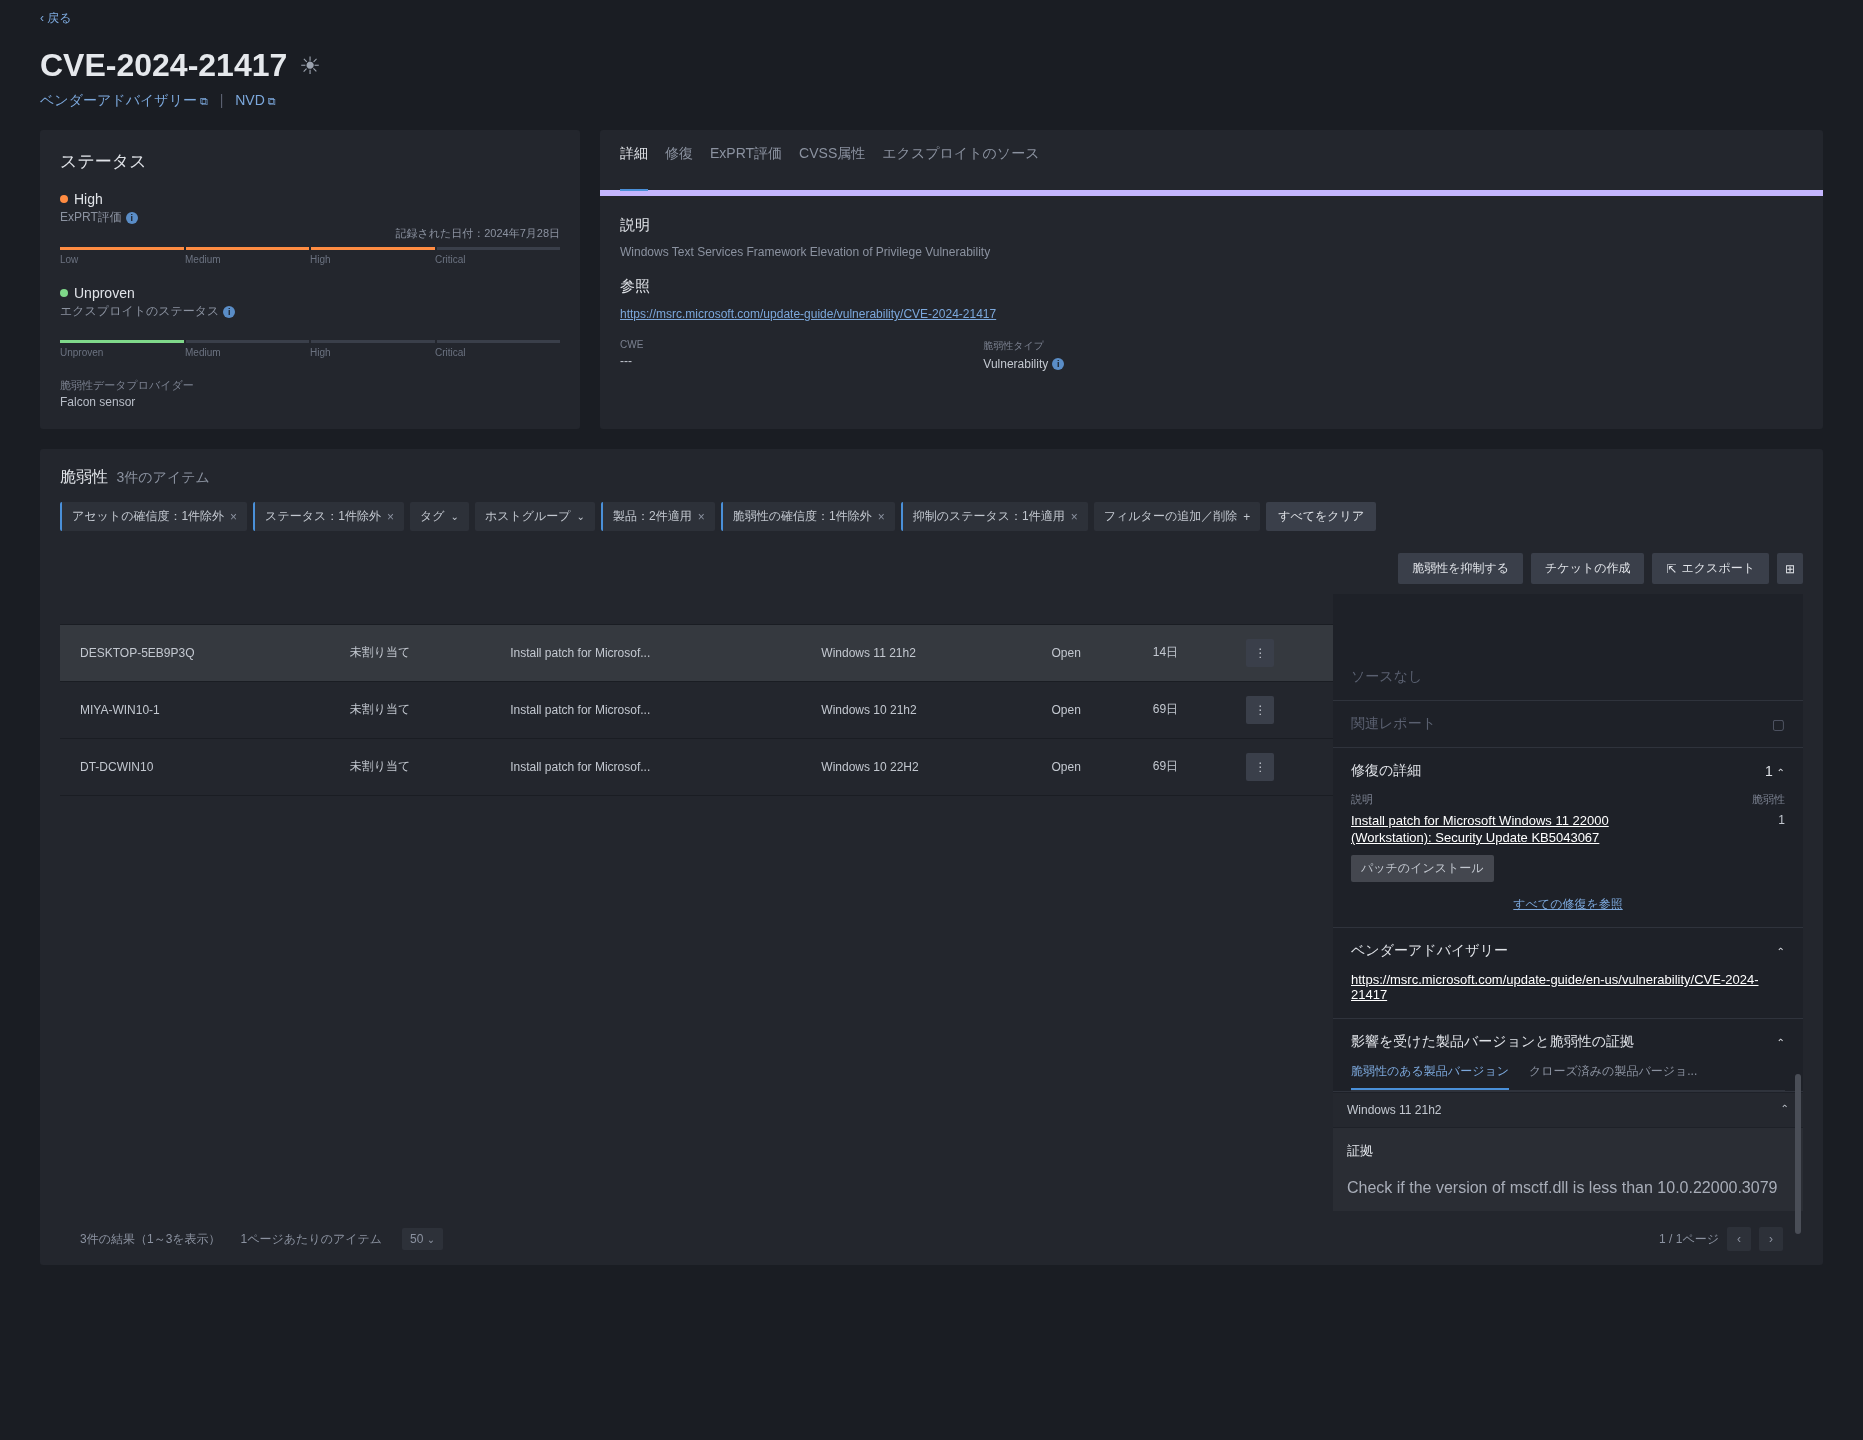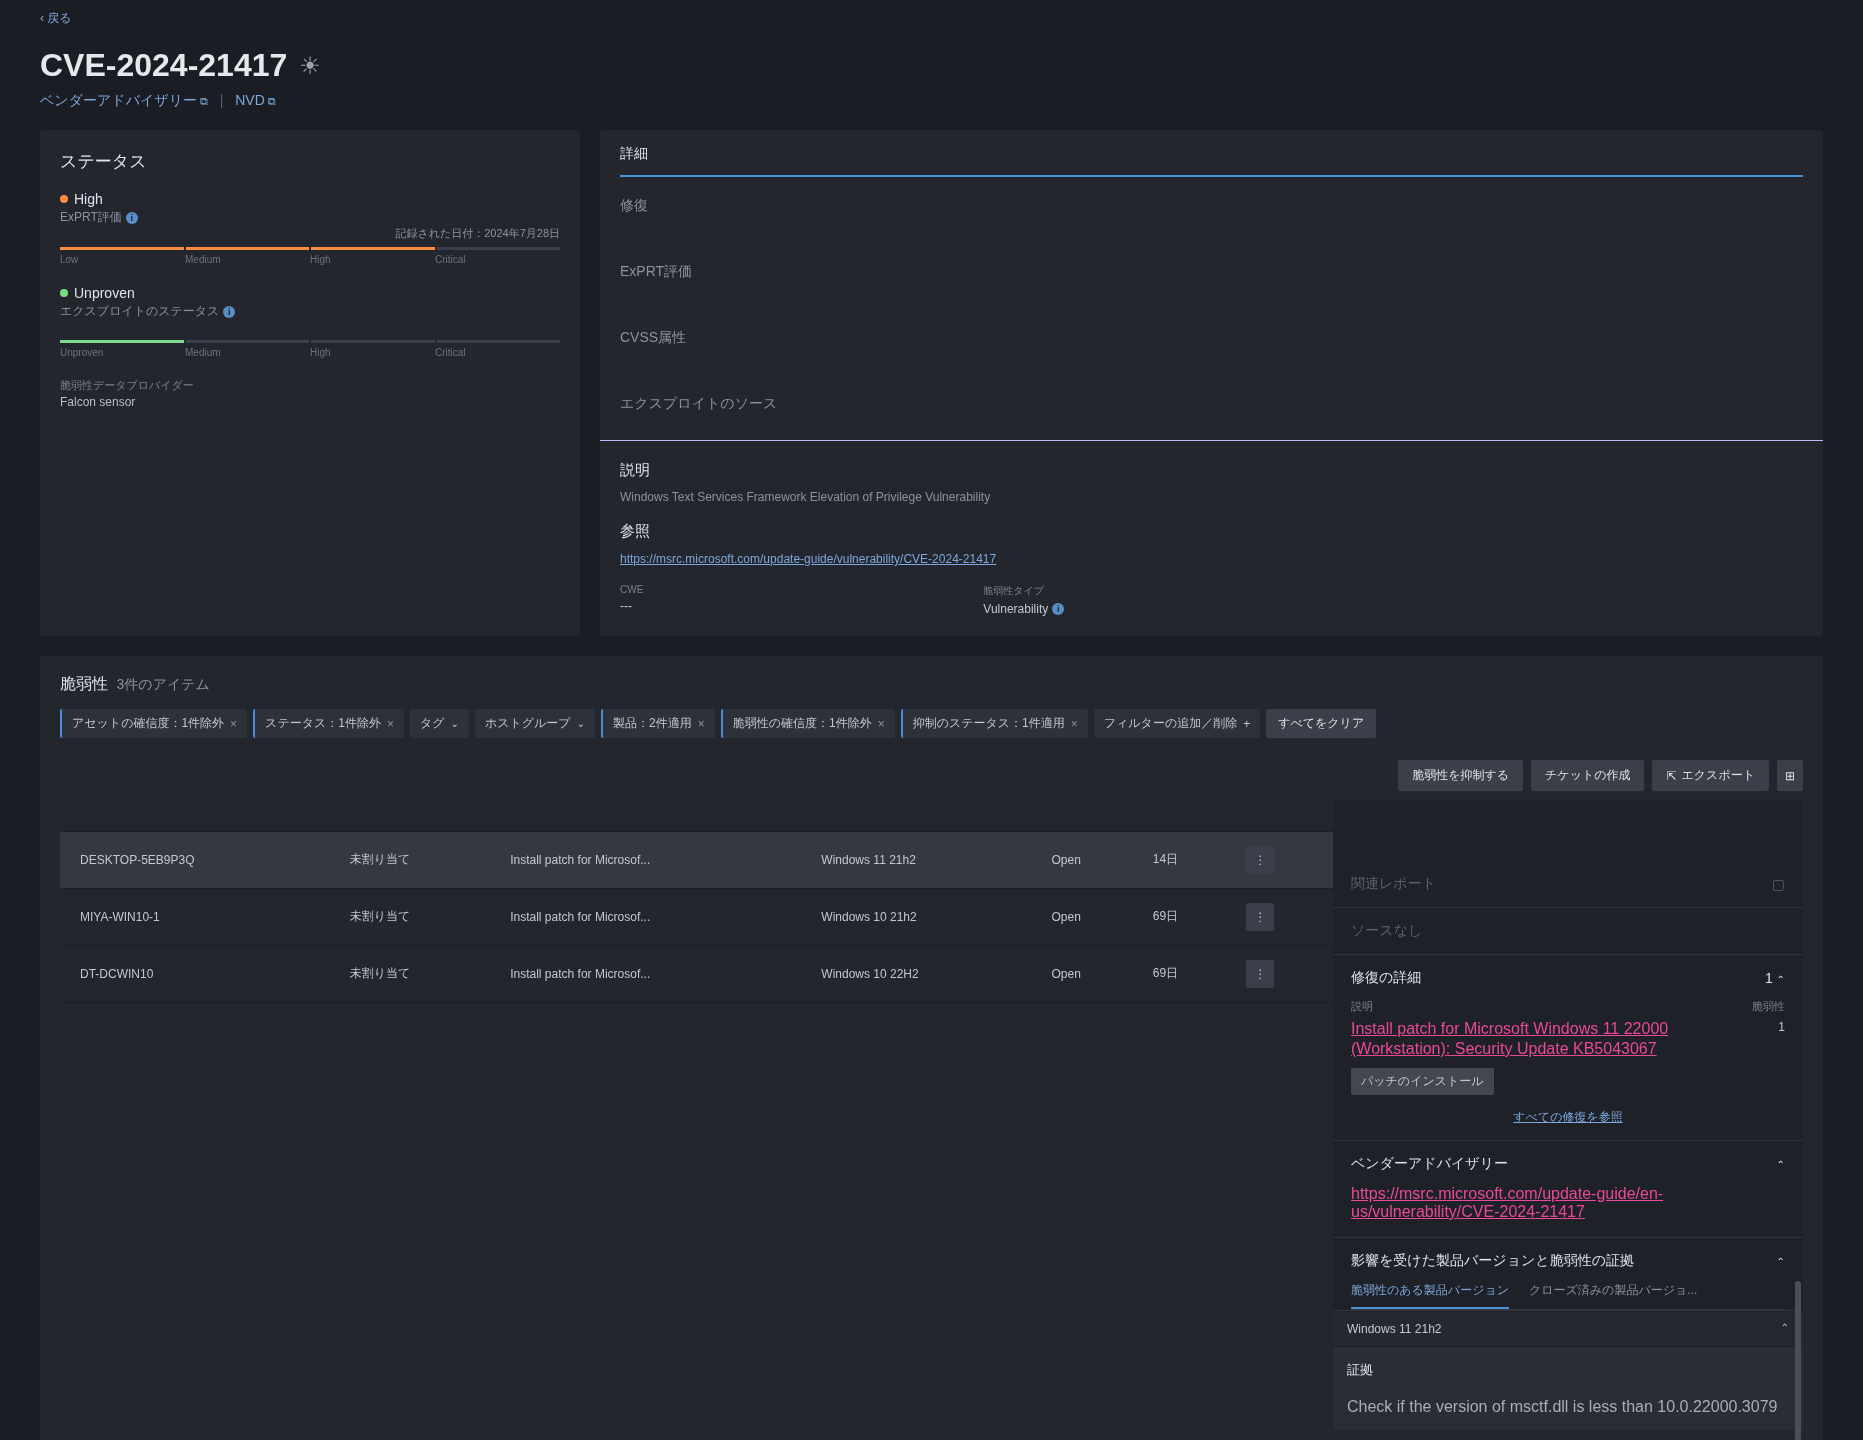--- a/index.html
+++ b/index.html
@@ -35,21 +35,21 @@
 .bar-track { display: flex; height: 3px; gap: 2px; margin-top: 6px; }
 .bar-seg { flex: 1; background: #3a3f4a; }
 .bar-seg.active-orange { background: #ff8c42; }
 .bar-seg.active-green { background: #7fd88a; }
 .bar-labels { display: flex; margin-top: 4px; }
 .bar-labels span { flex: 1; font-size: 10px; color: #6b7280; }
 
 .provider-label { font-size: 11px; color: #7b8190; margin-top: 20px; }
 .provider-value { font-size: 12px; color: #b8bdc7; margin-top: 2px; }
 
-.tabs { display: flex; gap: 36px; padding: 15px 20px; border-bottom: 1px solid #c4b5fd; flex-direction: column; }
+.tabs { display: flex; gap: 17px; padding: 15px 20px; border-bottom: 6px solid #c4b5fd; }
 .tab { color: #8b92a0; font-size: 14px; cursor: pointer; padding-bottom: 12px; }
 .tab.active { color: #e0e3e8; border-bottom: 2px solid #4a90d9; margin-bottom: -16px; }
 
 .panel-body { padding: 20px; }
 .section-heading { color: #e0e3e8; font-size: 15px; margin-bottom: 10px; }
 .description { color: #8b92a0; font-size: 12px; margin-bottom: 18px; }
 .ref-link { color: #7ca8dc; font-size: 12px; text-decoration: underline; cursor: pointer; }
 
 .meta-row { display: flex; gap: 80px; margin-top: 18px; }
 .meta-item { }
@@ -78,21 +78,21 @@
 .data-table tr.selected { background: #35393f; }
 .data-table td { padding: 14px 12px; font-size: 12px; color: #c3c8d0; }
 .data-table td:first-child { padding-left: 20px; }
 .row-menu { width: 28px; height: 28px; background: #3a3f4a; border-radius: 2px; display: flex; align-items: center; justify-content: center; cursor: pointer; }
 
 .detail-section { border-bottom: 1px solid #2f333c; padding: 14px 18px; }
 .detail-section-header { display: flex; justify-content: space-between; align-items: center; color: #e0e3e8; font-size: 14px; cursor: pointer; }
 .detail-dim { color: #5a6070; }
 .accordion-body { margin-top: 12px; }
 .detail-meta { display: flex; justify-content: space-between; font-size: 11px; color: #7b8190; margin-bottom: 6px; }
-.detail-link { color: #ec4899; font-size: 16px; text-decoration: underline; cursor: pointer; display: block; margin-bottom: 2px; }
+.detail-link { color: #ffffff; font-size: 13px; text-decoration: underline; cursor: pointer; display: block; margin-bottom: 2px; }
 .patch-btn { background: #44474f; padding: 5px 10px; font-size: 12px; color: #c3c8d0; margin-top: 8px; display: inline-block; cursor: pointer; border-radius: 2px; }
 .view-all-link { color: #7ca8dc; font-size: 12px; text-align: center; display: block; margin-top: 14px; cursor: pointer; text-decoration: underline; }
 
 .sub-tabs { display: flex; gap: 20px; margin-top: 12px; border-bottom: 1px solid #2f333c; }
 .sub-tab { font-size: 12px; color: #8b92a0; padding-bottom: 8px; cursor: pointer; }
 .sub-tab.active { color: #7ca8dc; border-bottom: 2px solid #4a90d9; }
 
 .product-row { background: #25282f; padding: 10px 14px; font-size: 12px; color: #c3c8d0; display: flex; justify-content: space-between; cursor: pointer; margin-top: 1px; }
 .evidence-box { background: #2a2d34; margin-top: 1px; padding: 14px; }
 .evidence-heading { font-size: 13px; color: #e0e3e8; margin-bottom: 19px; }
@@ -310,27 +310,27 @@
                   </div>
                 </td>
           </tr>
         </tbody>
           </table>
       </div>
 
       <div class="detail-panel">
         <div style="height:60px;"></div>
         <div class="detail-section">
+          <div class="detail-section-header detail-dim">ソースなし</div>
+        </div>
+        <div class="detail-section">
           <div class="detail-section-header detail-dim">
             <span>関連レポート</span>
             <span>▢</span>
           </div>
-        </div>
-        <div class="detail-section">
-          <div class="detail-section-header detail-dim">ソースなし</div>
         </div>
         <div class="detail-section">
           <div class="detail-section-header">
             <span>修復の詳細</span>
             <span><span>1</span> <span class="chevron">⌃</span></span>
           </div>
           <div class="accordion-body">
             <div class="detail-meta">
               <span>説明</span>
               <span>脆弱性</span>

